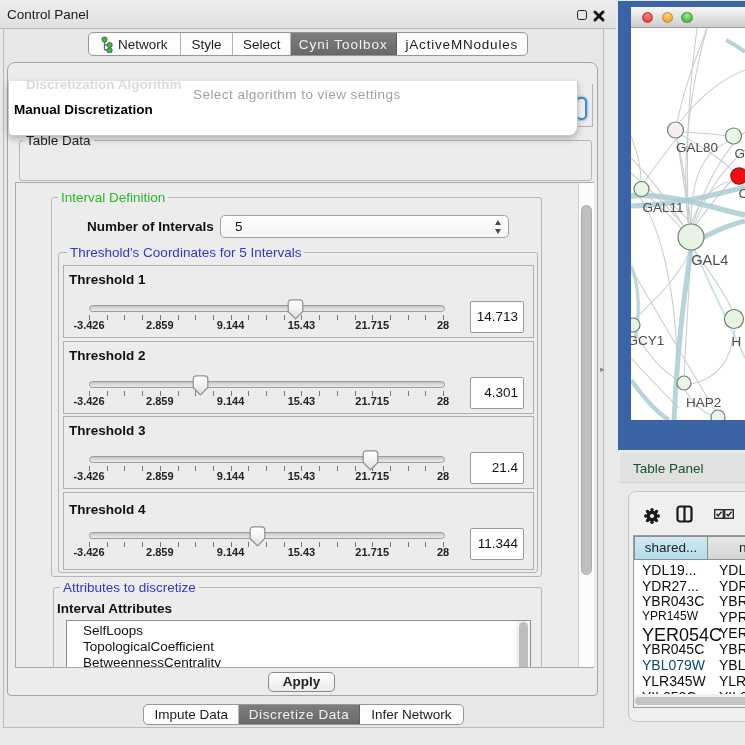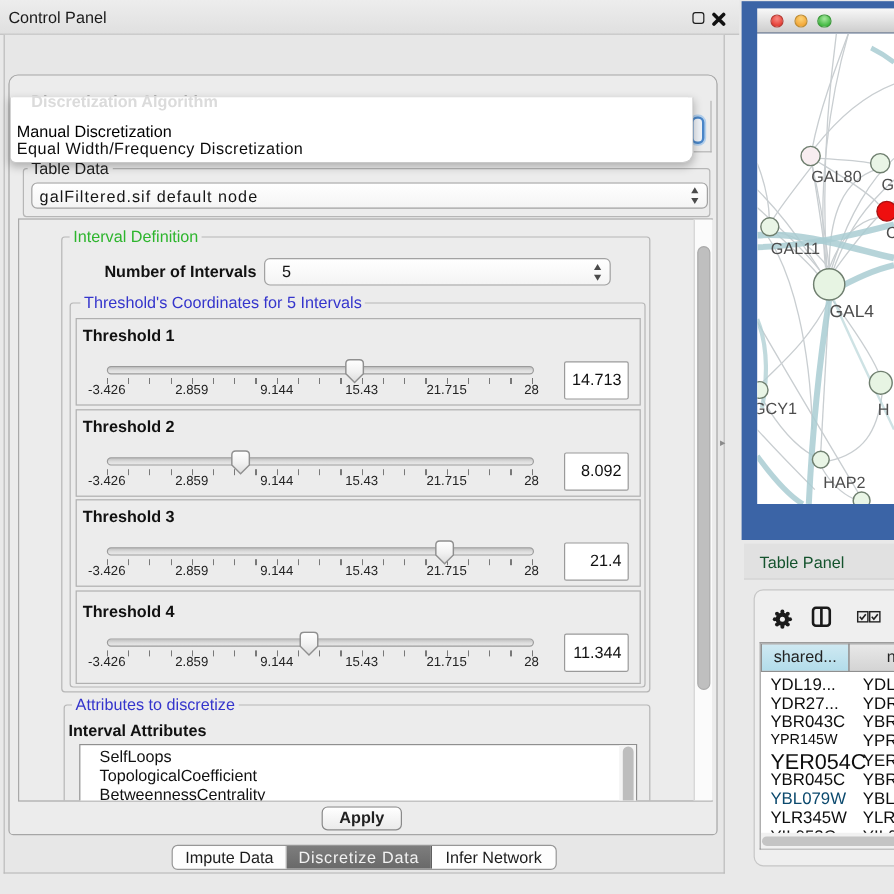--- a/index.html
+++ b/index.html
@@ -11,50 +11,58 @@
 .step{position:absolute;right:6px;top:50%;width:9px;height:14px;transform:translateY(-50%)}
 .step:before{content:"";position:absolute;left:1.5px;top:0;border-left:3.5px solid transparent;border-right:3.5px solid transparent;border-bottom:5px solid #4a4a4a}
 .step:after{content:"";position:absolute;left:1.5px;bottom:0;border-left:3.5px solid transparent;border-right:3.5px solid transparent;border-top:5px solid #4a4a4a}
 .grp{position:absolute;border:1px solid #b6b6b6;border-radius:3px;box-sizing:border-box}
 .gt{position:absolute;background:#ececec;padding:0 3px;white-space:nowrap;line-height:13px;font-size:13.5px}
 .seg{position:absolute;display:flex;background:#fdfdfd;border:1px solid #979797;border-radius:5px;box-sizing:border-box;overflow:hidden}
 .seg .s{height:100%;display:flex;align-items:center;justify-content:center;font-size:13.5px;color:#1c1c1c;border-right:1px solid #b5b5b5;box-sizing:border-box;white-space:nowrap}
 .seg .s:last-child{border-right:none}
 .seg .on{background:linear-gradient(#7d7d7d,#696969);color:#f2f2f2;border-right-color:#5f5f5f}
 .tick{position:absolute;height:5px;background-image:repeating-linear-gradient(90deg,#787878 0px,#787878 1px,transparent 1px,transparent 17.7px)}
-.tl{position:absolute;transform:translateX(-50%);font-size:11px;font-weight:normal;color:#232323;white-space:nowrap}
+.tl{position:absolute;transform:translateX(-50%);font-size:11px;font-weight:bold;color:#232323;white-space:nowrap}
 .vbox{position:absolute;width:54px;height:32px;background:#fff;border:1px solid #9a9a9a;border-radius:2px;box-sizing:border-box;text-align:right;line-height:30px;padding-right:5px;font-size:13.5px}
 .track{position:absolute;width:356px;height:7px;border:1px solid #9b9b9b;border-radius:4px;background:linear-gradient(#c2c2c2,#dedede 55%,#e8e8e8);box-sizing:border-box}
 .row{position:absolute;border:1px solid #b0b0b0;box-sizing:border-box}
 .rtxt{position:absolute;font-size:13.5px;white-space:nowrap}
 </style></head><body>
 <div id="app">
 
 <div class="abs" style="left:0;top:0;width:616px;height:29px;background:linear-gradient(#ededed,#e0e0e0);border-bottom:1px solid #bdbdbd;box-sizing:border-box"></div>
 <div class="abs" style="left:7px;top:7px;font-size:13.5px;color:#1a1a1a">Control Panel</div>
 <div class="abs" style="left:576.5px;top:10px;width:10.5px;height:9.5px;border:1.8px solid #1d1d1d;border-radius:2.5px;box-sizing:border-box"></div>
 <svg class="abs" style="left:593px;top:9.5px" width="12" height="12" viewBox="0 0 12 12">
       <path d="M2 2 L10 10 M10 2 L2 10" stroke="#111" stroke-width="3" stroke-linecap="round"></path>
     </svg>
 <div class="abs" style="left:3px;top:29px;width:601px;height:699px;background:#e7e7e7;border:1px solid #bbbbbb;border-top:none;box-sizing:border-box"></div>
+<div class="seg" style="left:88px;top:32px;width:440px;height:24px">
+      <div class="s" style="width:92px"><svg width="13" height="17" viewBox="0 0 13 17" style="margin-right:4px">
+          <path d="M3.5 4 L3.5 14 M3.5 9 L7 9 M3.5 14 L7 14" stroke="#5a6b7a" stroke-width="1.3" fill="none"></path>
+          <circle cx="3.5" cy="3.5" r="2.6" fill="#4caf50" stroke="#2e7d32" stroke-width="1"></circle>
+          <circle cx="8.6" cy="9" r="2.6" fill="#4caf50" stroke="#2e7d32" stroke-width="1"></circle>
+          <circle cx="8.6" cy="14.4" r="2.6" fill="#4caf50" stroke="#2e7d32" stroke-width="1"></circle>
+        </svg>Network</div>
+      <div class="s" style="width:53px">Style</div>
+      <div class="s" style="width:58px">Select</div>
+      <div class="s on" style="width:106px;letter-spacing:1px">Cyni Toolbox</div>
+      <div class="s" style="width:131px;letter-spacing:0.8px">jActiveMNodules</div>
+    </div>
 <div class="abs" style="left:7px;top:62px;width:591px;height:634px;background:#ececec;border:1px solid #a6a6a6;border-radius:8px 8px 4px 4px;box-sizing:border-box"></div>
 <div class="abs" style="left:26px;top:77px;font-weight:bold;font-size:13.5px;color:#dbdbdb;z-index:6">Discretization Algorithm</div>
 <div class="abs" style="left:26px;top:77px;width:200px;height:2.5px;overflow:hidden;z-index:7"><span style="font-weight:bold;font-size:13.5px;color:#999999">Discretization Algorithm</span></div>
 <div class="abs" style="left:8px;top:80.5px;width:570px;height:55.5px;background:#ffffff;border:1px solid #c9c9c9;border-top:none;border-radius:0 0 9px 5px;box-shadow:0 3px 7px rgba(0,0,0,0.25);box-sizing:border-box;z-index:5"></div>
-<div class="abs" style="left:14px;top:102px;font-size:13.5px;font-weight:normal;color:#000;z-index:6">Manual Discretization</div>
-<div class="abs" style="left:14px;top:116px;font-size:13.5px;color:#0d0d0d;letter-spacing:0.38px;z-index:6">Equal Width/Frequency Discretization</div>
+<div class="abs" style="left:193px;top:87px;font-size:13.5px;color:#a0a0a0;letter-spacing:0.45px;z-index:6">Select algorithm to view settings</div>
+<div class="abs" style="left:14px;top:102px;font-size:13.5px;font-weight:bold;color:#000;z-index:6">Manual Discretization</div>
 <div class="abs" style="left:592px;top:84px;width:1px;height:43px;background:#b3b3b3;z-index:0"></div>
 <div class="abs" style="left:578px;top:126px;width:15px;height:1px;background:#b3b3b3;z-index:0"></div>
 <div class="abs" style="left:576px;top:97px;width:11px;height:23px;border:2.2px solid #4a86c8;border-radius:5px;background:#eef2f7;box-shadow:0 0 0 1.5px #b3cfeb;box-sizing:border-box;z-index:3"></div>
 <div class="grp" style="left:19px;top:140px;width:573px;height:41px"></div>
 <div class="gt" style="left:23px;top:133.5px;color:#1e1e1e">Table Data</div>
-<div class="combo" style="left:26px;top:152px;width:564px;height:22px">
-      <span class="tx" style="left:6px;letter-spacing:0.85px">galFiltered.sif default node</span>
-      <span class="step"></span>
-    </div>
 <div class="abs" style="left:15px;top:182px;width:579px;height:486px;border:1px solid #a9a9a9;background:#ececec;box-sizing:border-box;overflow:hidden" id="sp">
 <div class="grp" style="left:35px;top:14px;width:491px;height:380px"></div>
 <div class="gt" style="left:42px;top:8px;color:#2db52d">Interval Definition</div>
 <div class="abs b" style="left:71px;top:36px">Number of Intervals</div>
 <div class="combo" style="left:204px;top:32px;width:289px;height:23px">
         <span class="tx" style="left:14px">5</span>
         <span class="step"></span>
       </div>
 <div class="grp" style="left:42px;top:69px;width:480px;height:321px"></div>
 <div class="gt" style="left:51px;top:63px;color:#3535cc">Threshold's Coordinates for 5 Intervals</div>
@@ -92,21 +100,21 @@
         </defs>
         <path d="M4.5 0.8 L12.5 0.8 Q15.8 0.8 15.8 4 L15.8 12.5 L8.5 19.8 L1.2 12.5 L1.2 4 Q1.2 0.8 4.5 0.8 Z" fill="url(#tg1)" stroke="#8f8f8f" stroke-width="1.2"></path>
       </svg>
 <div class="tick" style="left:73px;top:207.5px;width:356px"></div>
 <div class="tl" style="left:73.0px;top:212px">-3.426</div>
 <div class="tl" style="left:143.8px;top:212px">2.859</div>
 <div class="tl" style="left:214.6px;top:212px">9.144</div>
 <div class="tl" style="left:285.4px;top:212px">15.43</div>
 <div class="tl" style="left:356.2px;top:212px">21.715</div>
 <div class="tl" style="left:427.0px;top:212px">28</div>
-<div class="vbox" style="left:454px;top:194px">8.092</div>
+<div class="vbox" style="left:454px;top:194px">4.301</div>
 <div class="row" style="left:47px;top:233px;width:471px;height:73px"></div>
 <div class="rtxt b" style="left:53px;top:240px">Threshold 3</div>
 <div class="track" style="left:73px;top:272.5px"></div>
 <svg class="abs" width="17" height="21" viewBox="0 0 17 21" style="left:346.2px;top:267px;z-index:2">
         <defs>
           <linearGradient id="tg2" x1="0" y1="0" x2="0" y2="1">
             <stop offset="0" stop-color="#ffffff"></stop>
             <stop offset="0.5" stop-color="#f2f2f2"></stop>
             <stop offset="1" stop-color="#dcdcdc"></stop>
           </linearGradient>

